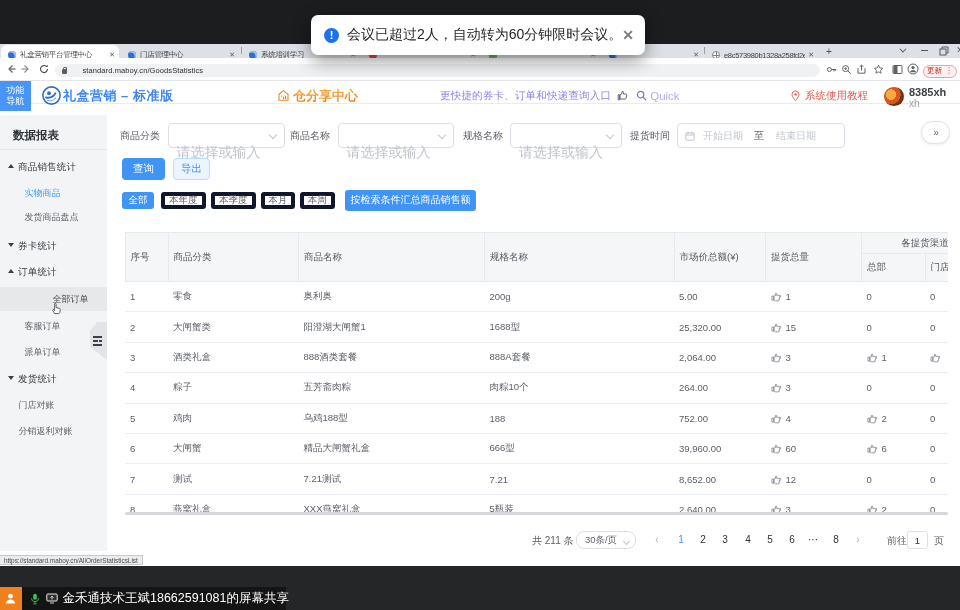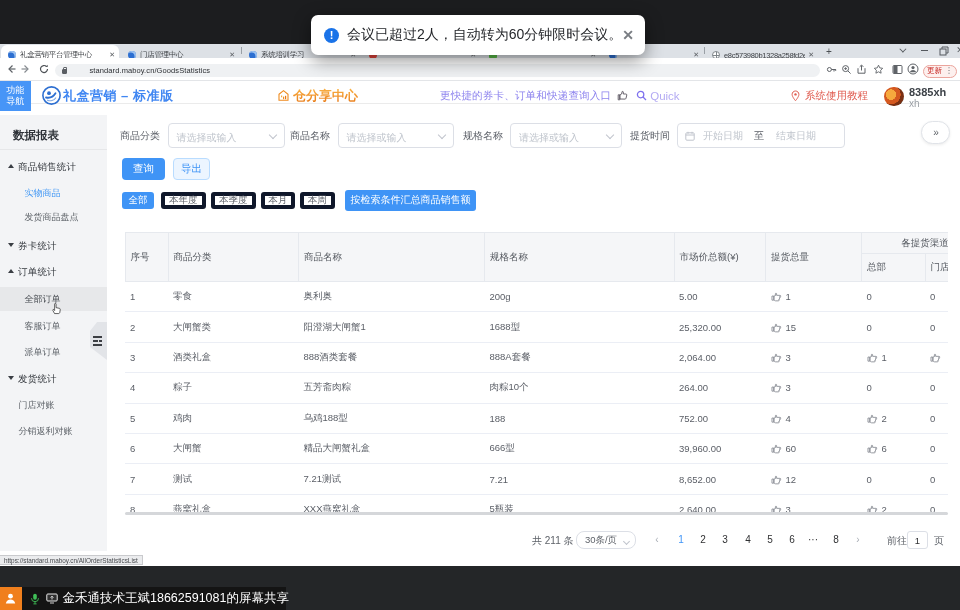--- a/index.html
+++ b/index.html
@@ -45,21 +45,21 @@
   .minus-g { width:7px; height:1px; background:#55595e; }
   .x-g { font-size:9px; line-height:1; }
 
   #toolbar { left:0; top:13.5px; width:960px; height:23px; background:#fff; border-bottom:1px solid #e3e5e8; }
   .tb-ic { position:absolute; top:0; height:23px; display:flex; align-items:center; justify-content:center; color:#5f6368; }
   #urlbar { position:absolute; left:54.5px; top:6.5px; width:765px; height:13px; border-radius:6.5px; background:#eff1f3;
     display:flex; align-items:center; padding-left:7px; }
   #urlbar .lock { width:5px; height:4.5px; border:1px solid #5a5e63; border-radius:1px; position:relative; margin-top:1.5px; flex:none; background:#5a5e63; }
   #urlbar .lock:before { content:""; position:absolute; left:0.5px; top:-3px; width:2px; height:3px; border:1px solid #5a5e63;
     border-bottom:none; border-radius:1.5px 1.5px 0 0; }
-  #urlbar .url { font-size:7.5px; color:#2b2e32; margin-left:23px; letter-spacing:.1px; white-space:nowrap; }
+  #urlbar .url { font-size:7.5px; color:#2b2e32; margin-left:16px; letter-spacing:.1px; white-space:nowrap; }
   #update-chip { position:absolute; left:923px; top:7.5px; width:34px; height:12.5px; border:1px solid #eba49c; background:#fdf0ee;
     border-radius:7px; display:flex; align-items:center; justify-content:center; }
   #update-chip .uc-t { font-size:7.5px; color:#c5221f; }
   #update-chip .uc-k { font-size:8px; color:#5f6368; margin-left:3px; line-height:1; letter-spacing:0; }
 
   
   .svgic { display:block; }
 
   
   #appheader { left:0; top:36.5px; width:960px; height:23px; background:#fff; border-bottom:1px solid #ebebeb; }
@@ -102,21 +102,21 @@
     clip-path:polygon(100% 0, 42% 0, 0 24%, 0 66%, 100% 100%); display:flex; flex-direction:column; justify-content:center;
     align-items:center; gap:2.5px; padding-right:2px; }
   #sb-handle i { display:block; width:9px; height:1.5px; background:#3b3e43; }
   #sb-handle i:nth-child(2) { width:9px; background:linear-gradient(90deg,#3b3e43 0 55%,transparent 55% 65%,#3b3e43 65% 100%); }
   #cursor-hand { position:absolute; left:51px; top:187px; z-index:30; }
 
   
   #content { position:absolute; left:107px; top:0; width:853px; height:439px; background:#fff; }
   .flt-label { position:absolute; top:11px; height:25px; line-height:25px; font-size:10px; color:#5a5e66; }
   .flt-select { position:absolute; top:11px; height:25px; border:1px solid #dcdfe6; border-radius:4px; background:#fff; }
-  .flt-select .ph { position:absolute; left:8px; top:2px; height:23px; line-height:23px; font-size:10px; color:#bfc4cc; }
+  .flt-select .ph { position:absolute; left:8px; top:17px; height:23px; line-height:23px; font-size:14px; color:#bfc4cc; }
   .sel-chev { position:absolute; right:8px; top:8px; width:6px; height:6px; border-right:1px solid #c0c4cc;
     border-bottom:1px solid #c0c4cc; transform:rotate(45deg); }
   #daterange { position:absolute; left:570px; top:11px; width:168px; height:25px; border:1px solid #dcdfe6; border-radius:4px;
     background:#fff; display:flex; align-items:center; }
   #daterange .cal { margin-left:7px; flex:none; }
   #daterange .d-start, #daterange .d-end { font-size:10px; color:#bfc4cc; margin-left:8px; }
   #daterange .d-to { font-size:10px; color:#5a5e66; margin-left:11px; }
   #daterange .d-end { margin-left:12px; }
   #expand-btn { position:absolute; left:814px; top:9px; width:29px; height:23px; background:#fff; border:1px solid #e0e3e8;
     border-radius:12px; box-shadow:0 1px 3px rgba(0,0,0,.08); display:flex; align-items:center; justify-content:center;
@@ -375,21 +375,21 @@
             <span class="sb-item-label">发货商品盘点</span>
           </div>
           <div class="sb-row" style="top: 119.5px;">
             <span class="arr down"></span>
             <span class="sb-sec-label">券卡统计</span>
           </div>
           <div class="sb-row" style="top: 145.5px;">
             <span class="arr up"></span>
             <span class="sb-sec-label">订单统计</span>
           </div>
-          <div class="sb-row hl" style="top: 172.5px;">
+          <div class="sb-row hl" style="top: 172.5px; padding-left: 28px;">
             <span class="sb-item-label">全部订单</span>
           </div>
           <div class="sb-row" style="top: 199.5px;">
             <span class="sb-item-label">客服订单</span>
           </div>
           <div class="sb-row" style="top: 225.5px;">
             <span class="sb-item-label">派单订单</span>
           </div>
           <div class="sb-row" style="top: 252.5px;">
             <span class="arr down"></span>

